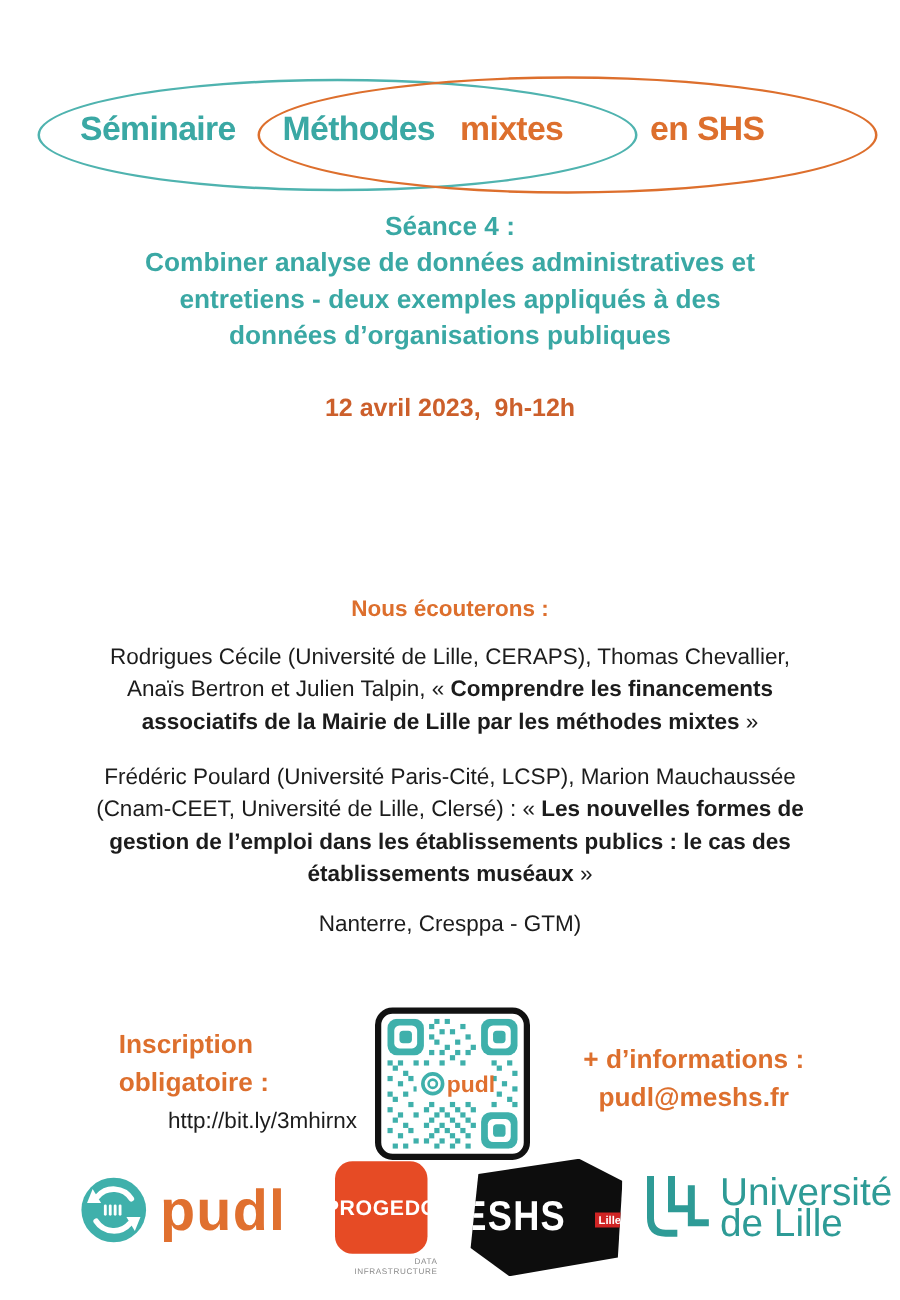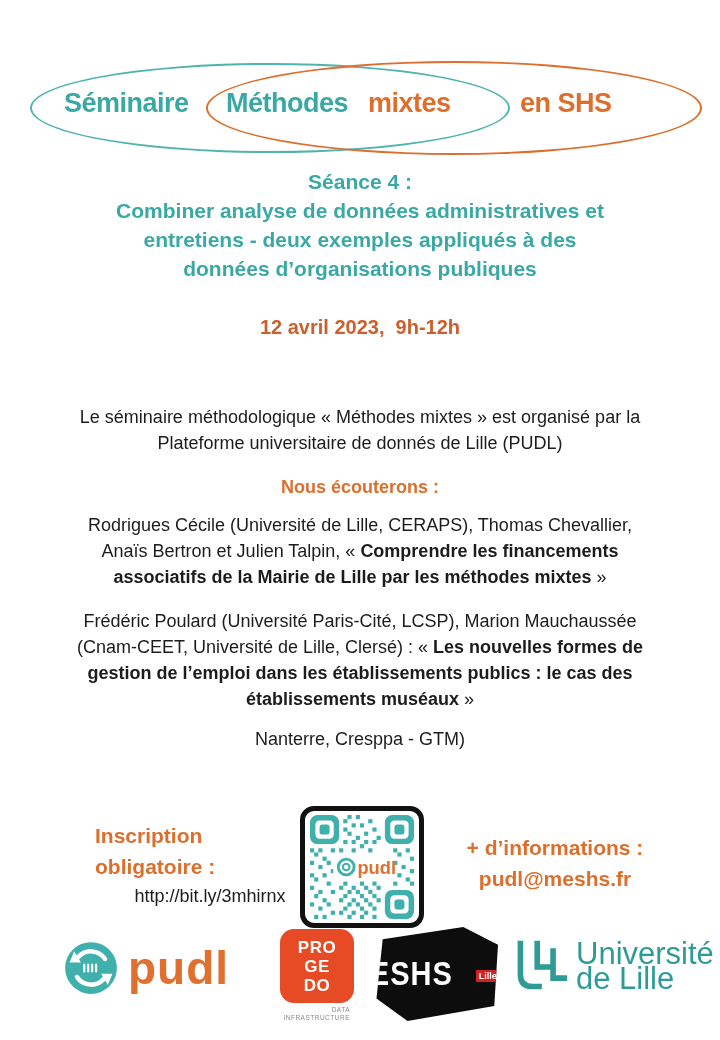--- a/index.html
+++ b/index.html
@@ -24,21 +24,21 @@
   .sp1{top:512px;} .sp2{top:608px;} .disc{top:726px;}
   .reg-label{left:95px;top:820px;width:220px;font-size:21px;font-weight:bold;line-height:31px;text-align:left;}
   .reg-url{left:95px;top:886px;width:230px;font-size:18px;color:#1c1c1c;text-align:center;}
   .qr-frame{left:300px;top:806px;width:106px;height:104px;border:5px solid #111;border-radius:14px;
             background:#fff;padding:4px;}
   .info-block{left:430px;top:832px;width:250px;font-size:21px;font-weight:bold;line-height:31px;}
   
   .pudl-logo{left:64px;top:938px;width:180px;height:60px;display:flex;align-items:center;}
   .pudl-text{font-size:46px;font-weight:bold;color:#e0702f;margin-left:10px;letter-spacing:1px;}
   .progedo{left:268px;top:929px;width:74px;height:74px;background:#e64b25;border-radius:14px;
-           display:flex;flex-direction:column;justify-content:center;align-items:center;margin-left:12px;}
+           display:flex;flex-direction:row;justify-content:center;align-items:center;}
   .progedo div{color:#fff;font-weight:bold;font-size:17px;line-height:19px;letter-spacing:0.5px;}
   .progedo-cap{left:252px;top:1006px;width:98px;text-align:right;font-size:6.5px;color:#8a8a8a;
                line-height:8px;letter-spacing:0.5px;}
   .meshs{left:374px;top:927px;width:124px;height:94px;background:#0d0d0d;
          clip-path:polygon(7% 13%,72% 0%,100% 19%,97% 84%,27% 100%,2% 76%);
          display:flex;flex-direction:row;align-items:center;justify-content:center;}
   .meshs-name{color:#fff;font-size:29px;font-weight:bold;letter-spacing:1px;transform:scaleY(1.15);}
   .meshs-sub{display:flex;align-items:center;gap:4px;margin-top:3px;padding-left:23px;}
   .meshs-city{background:#cf2424;color:#fff;font-size:9px;font-weight:bold;padding:1px 3px;}
   .meshs-region{color:#fff;font-size:9px;}
@@ -59,24 +59,20 @@
 
   <div class="abs seance center">
     <div>Séance 4 :</div>
     <div>Combiner analyse de données administratives et</div>
     <div>entretiens - deux exemples appliqués à des</div>
     <div>données d’organisations publiques</div>
   </div>
 
   <div class="abs date-line center dkorange">12 avril 2023,  9h-12h</div>
 
-  <div class="abs intro center">
-    <div>Le séminaire méthodologique « Méthodes mixtes » est organisé par la</div>
-    <div>Plateforme universitaire de donnés de Lille (PUDL)</div>
-  </div>
 
   <div class="abs listen center orange">Nous écouterons :</div>
 
   <div class="abs speaker sp1 center">
     <div><span>Rodrigues Cécile (Université de Lille, CERAPS), Thomas Chevallier,</span><span class="b"></span><span></span></div>
     <div><span>Anaïs Bertron et Julien Talpin, « </span><span class="b">Comprendre les financements</span><span></span></div>
     <div><span></span><span class="b">associatifs de la Mairie de Lille par les méthodes mixtes</span><span> »</span></div>
   </div>
 
   <div class="abs speaker sp2 center">

